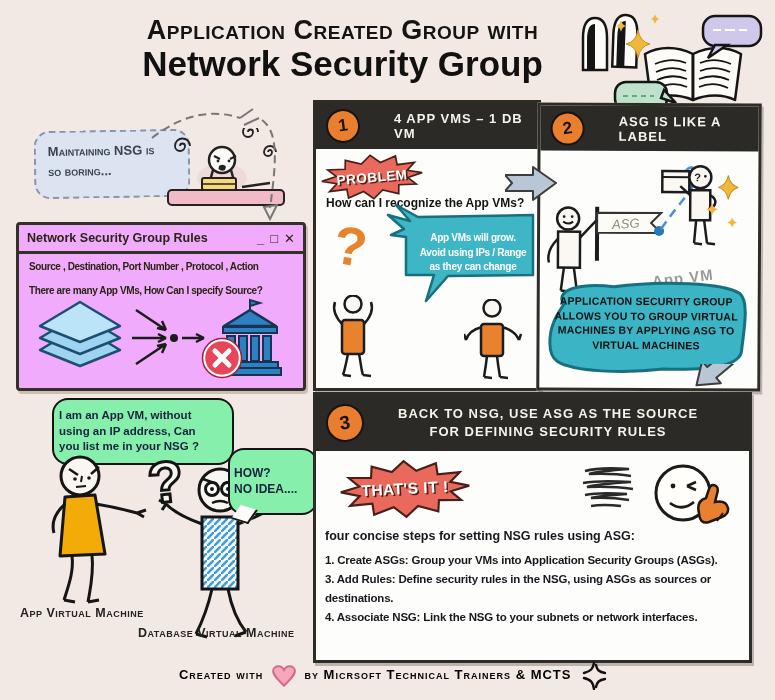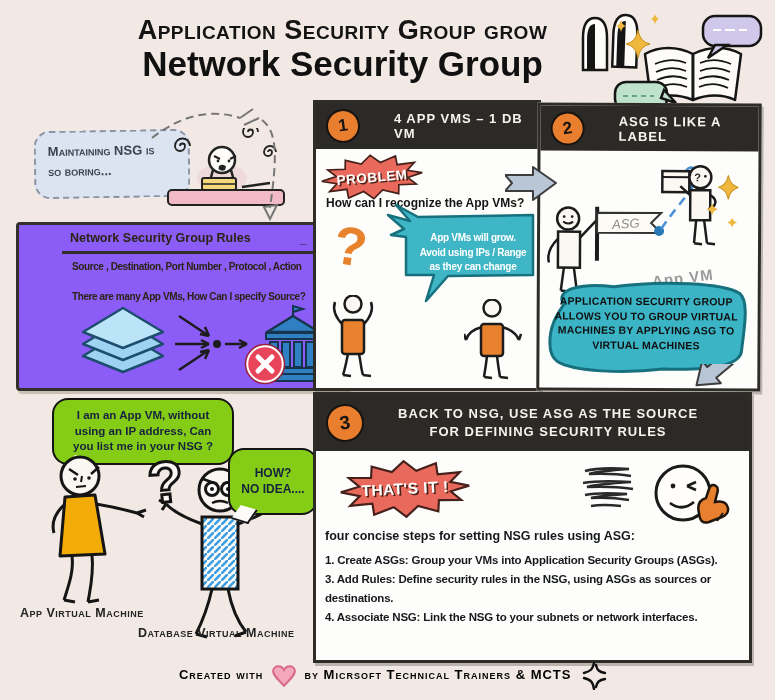--- a/index.html
+++ b/index.html
@@ -17,33 +17,33 @@
 
   
   .intro-bubble{
     left:34px;top:130px;width:128px;height:46px;background:#dde4f1;
     border:2px dashed #8b94a6;border-radius:16px;padding:9px 12px;
     font-variant:small-caps;font-size:13px;font-weight:600;color:#3c4350;line-height:1.5;
     transform:rotate(-1deg);
   }
 
   
-  .nsg-window{left:16px;top:222px;width:284px;height:163px;background:#8b5cf6;
-    border:3px solid #33302a;border-radius:4px;box-shadow:2px 3px 0 rgba(90,70,40,.25);padding-left:43px;}
+  .nsg-window{left:16px;top:222px;width:284px;height:163px;background:#f0abfc;
+    border:3px solid #33302a;border-radius:4px;box-shadow:2px 3px 0 rgba(90,70,40,.25);}
   .win-titlebar{height:26px;border-bottom:3px solid #33302a;display:flex;align-items:center;padding:0 8px;}
   .win-title{font-size:12.5px;font-weight:700;color:#2b2413;flex:1;}
   .win-controls{display:flex;gap:6px;font-size:13px;font-weight:800;color:#2b2413;line-height:1;}
   .win-body{padding:7px 10px 0 10px;}
   .win-line{font-size:10px;font-weight:700;letter-spacing:-.4px;color:#2b2413;}
-  .win-line.q{margin-top:19px;}
+  .win-line.q{margin-top:13px;}
   .win-art{display:block;margin:2px auto 0 auto;}
 
   
-  .speech{background:#84cc16;border:2.5px solid #141414;border-radius:16px;position:absolute;
-    font-weight:700;color:#16233f;text-align:center;}
+  .speech{background:#86efac;border:2.5px solid #141414;border-radius:16px;position:absolute;
+    font-weight:700;color:#16233f;text-align:left;}
   .speech:after{content:"";position:absolute;width:15px;height:15px;background:#fdfcfa;
     border-left:2.5px solid #141414;border-bottom:2.5px solid #141414;}
   .bubble-appvm{left:52px;top:398px;width:168px;padding:8px 5px;font-size:11.5px;line-height:1.35;}
   .bubble-appvm:after{left:16px;bottom:-10px;transform:rotate(-55deg) skewX(18deg);}
   .bubble-dbvm{left:228px;top:448px;width:78px;padding:16px 4px;font-size:12px;line-height:1.3;}
   .bubble-dbvm:after{left:6px;bottom:-10px;transform:rotate(-55deg) skewX(18deg);}
   .vm-label{font-variant:small-caps;font-size:12.5px;font-weight:600;color:#242424;letter-spacing:.5px;}
   .label-appvm{left:20px;top:606px;width:190px;}
   .label-dbvm{left:138px;top:626px;width:220px;}
   .qmark-outline{left:148px;top:448px;font-size:58px;font-weight:700;color:#fbf8f4;
@@ -101,21 +101,21 @@
   .footer{left:0;top:662px;width:775px;text-align:center;font-variant:small-caps;font-size:13px;
     font-weight:600;letter-spacing:1px;color:#000000;padding-left:8px;}
   .footer svg{vertical-align:middle;margin:0 4px;}
 </style>
 </head>
 <body>
 
 <div class="stage">
 
   <header class="abs title-block">
-    <div class="title-1">Application Security Group grow</div>
+    <div class="title-1">Application Created Group with</div>
     <div class="title-2">Network Security Group</div>
   </header>
 
   <svg class="abs" style="left:575px;top:8px;" width="200" height="110" viewBox="0 0 200 110">
     <path d="M8,62 L8,30 Q8,10 20,10 Q32,10 32,30 L32,62 Z" fill="#fdfcf9" stroke="#151515" stroke-width="2.5"></path>
     <path d="M12,62 L12,32 Q12,16 20,16 L20,62 Z" fill="#151515"></path>
     <g transform="translate(30,-3) rotate(2 20 40)">
       <path d="M8,62 L8,30 Q8,10 20,10 Q32,10 32,30 L32,62 Z" fill="#fdfcf9" stroke="#151515" stroke-width="2.5"></path>
       <path d="M12,62 L12,32 Q12,16 20,16 L20,62 Z" fill="#151515"></path>
     </g>

